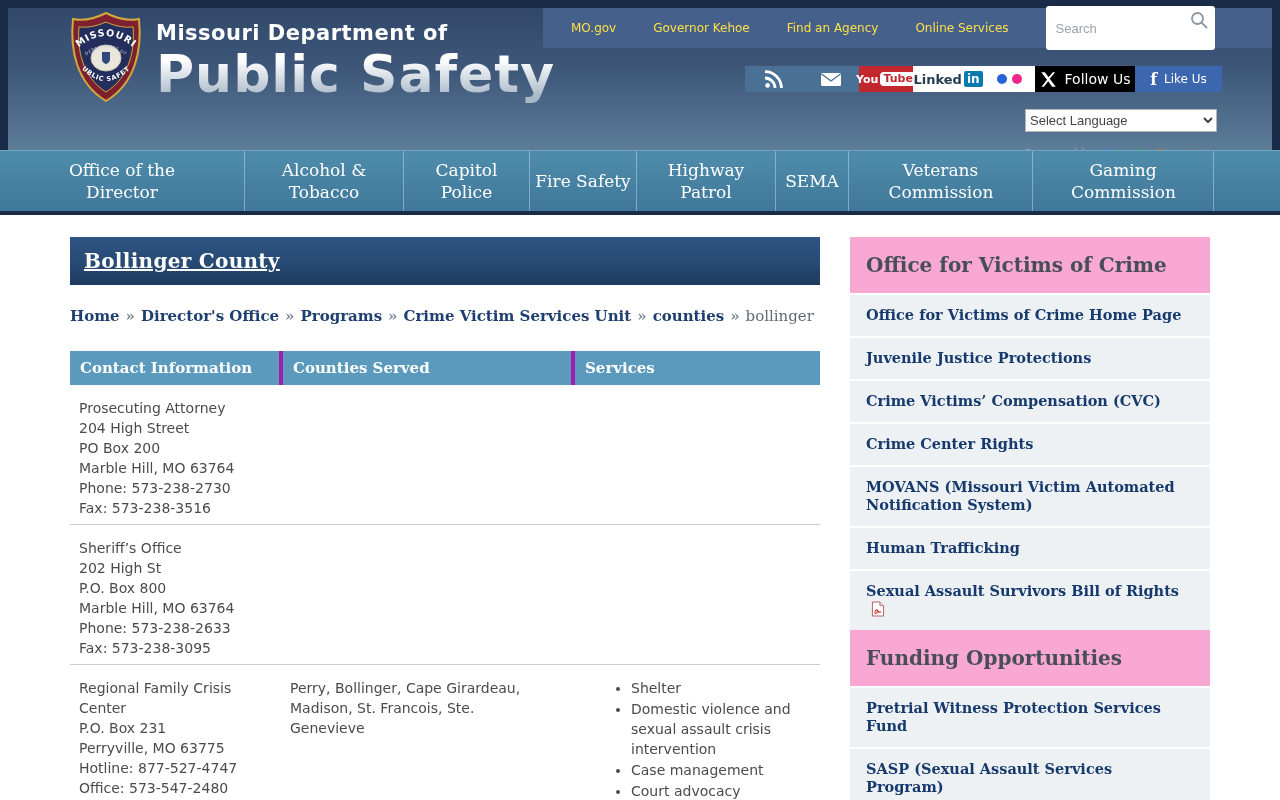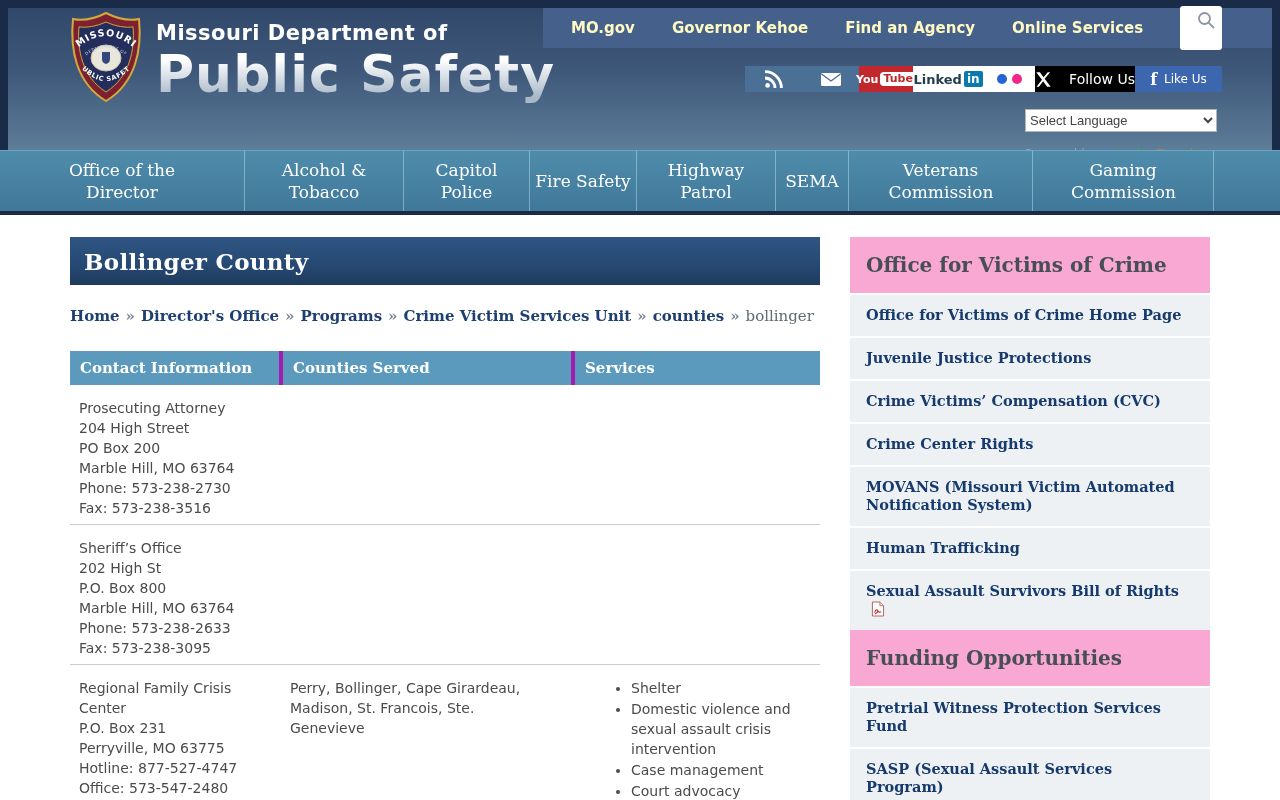--- a/index.html
+++ b/index.html
@@ -12,21 +12,21 @@
     background: linear-gradient(180deg, #31486a 0%, #3f587a 45%, #5d7d98 100%); }
   .badge { position: absolute; left: 58px; top: 3px; width: 80px; height: 92px; cursor: pointer; }
   .logo-text { position: absolute; left: 148px; top: 13px; cursor: pointer; }
   .dept-line { font-size: 21px; font-weight: bold; color: #fff; letter-spacing: .5px; }
   .dept-name { font-size: 52px; font-weight: bold; letter-spacing: 1px; line-height: 58px;
     background: linear-gradient(180deg, #ffffff 25%, #a8b8c8 90%);
     -webkit-background-clip: text; background-clip: text; color: transparent; }
 
   .quickbar { position: absolute; left: 535px; right: 0; top: 0; height: 40px; background: #44608b;
     display: flex; align-items: center; padding-left: 28px; gap: 37px; }
-  .quicklink { color: #fef9c3; font-size: 15px; font-weight: bold; text-decoration: none;
+  .quicklink { color: #fde047; font-size: 12px; font-weight: normal; text-decoration: none;
     cursor: pointer; white-space: nowrap; }
   .searchbox { margin-left: auto; margin-right: 57px; position: relative; width: 204px; height: 44px; }
   .searchbox input { width: 100%; height: 100%; border: none; border-radius: 3px;
     padding: 0 32px 0 10px; font-size: 13px; color: #333; outline: none; background: #fff; }
   .searchbox input::placeholder { color: #9aa2ab; }
   .search-btn { position: absolute; right: 6px; top: 4px; width: 20px; height: 20px; cursor: pointer; }
 
   .social { position: absolute; left: 737px; top: 58px; height: 26px; display: flex; border-radius: 7px; }
   .tile { height: 26px; display: flex; align-items: center; justify-content: center; cursor: pointer; }
   .tile-rss  { width: 57px; background: #4a7195; }
@@ -36,21 +36,21 @@
   .yt-tube { background: #fff; color: #c3272e; font-weight: bold; font-size: 11px;
              border-radius: 4px; padding: 0 3px; line-height: 14px; }
   .tile-li { width: 70px; background: #fff; gap: 2px; }
   .li-linked { color: #243c50; font-weight: bold; font-size: 13px; }
   .li-in { background: #0a79ad; color: #fff; font-weight: bold; font-size: 12px;
            border-radius: 2px; padding: 0 3px; line-height: 16px; }
   .tile-flickr { width: 52px; background: #fff; gap: 5px; }
   .dot { width: 10px; height: 10px; border-radius: 50%; }
   .dot-blue { background: #2563d6; }
   .dot-pink { background: #f2258a; }
-  .tile-x  { width: 100px; background: #000; gap: 8px; justify-content: space-between; }
+  .tile-x  { width: 100px; background: #000; gap: 8px; }
   .x-label { font-size: 14px; color: #fff; }
   .tile-fb { width: 87px; background: #3c66ad; gap: 7px; color: #fff; }
   .fb-f { font-family: "DejaVu Serif", serif; font-weight: bold; font-size: 16px; }
   .fb-label { font-size: 12px; }
 
   .lang { position: absolute; left: 1017px; top: 101px; width: 192px; }
   .lang select { width: 100%; height: 23px; font-size: 13px; color: #444;
     border: 1px solid #b5b5b5; background: #fff; }
   .powered { margin-top: 15px; font-size: 12px; color: #8fa3bd; letter-spacing: .2px; white-space: nowrap; }
   .powered .gl { font-weight: bold; }
@@ -74,22 +74,22 @@
   .nav-item:nth-child(6) { width: 73px; }
   .nav-item:nth-child(7) { width: 184px; }
   .nav-item:nth-child(8) { width: 181px; }
   .nav-filler { flex: 1; border-right: none; }
 
   
   .content { display: flex; gap: 30px; padding: 22px 70px 0; align-items: flex-start; }
   .main-col { width: 750px; flex: none; }
   .title-bar { height: 48px; display: flex; align-items: center; padding-left: 14px;
     background: linear-gradient(180deg, #2f5584 0%, #274a74 55%, #1f3a5e 100%); }
-  .title-bar h1 { font-family: "DejaVu Serif", serif; font-size: 23px; color: #fff;
-    font-weight: bold; letter-spacing: .3px; }
+  .title-bar h1 { font-family: "DejaVu Serif", serif; font-size: 20px; color: #fff;
+    font-weight: bold; letter-spacing: .3px; text-decoration: underline; }
   .breadcrumb { margin-top: 22px; font-family: "DejaVu Serif", serif; font-size: 15px;
     font-weight: bold; color: #1e3f6f; }
   .breadcrumb a { color: #1e3f6f; text-decoration: none; cursor: pointer; }
   .breadcrumb .sep { color: #7b8692; margin: 0 6px; }
   .breadcrumb .current { color: #5f6a75; font-weight: normal; }
 
   .svc-table { margin-top: 26px; width: 750px; border-collapse: collapse; table-layout: fixed; }
   .svc-table col.c1 { width: 211px; } .svc-table col.c2 { width: 292px; } .svc-table col.c3 { width: 247px; }
   .svc-table thead th { background: #5b9abc; color: #fff; font-family: "DejaVu Serif", serif;
     font-size: 15px; font-weight: bold; text-align: left; height: 34px;

